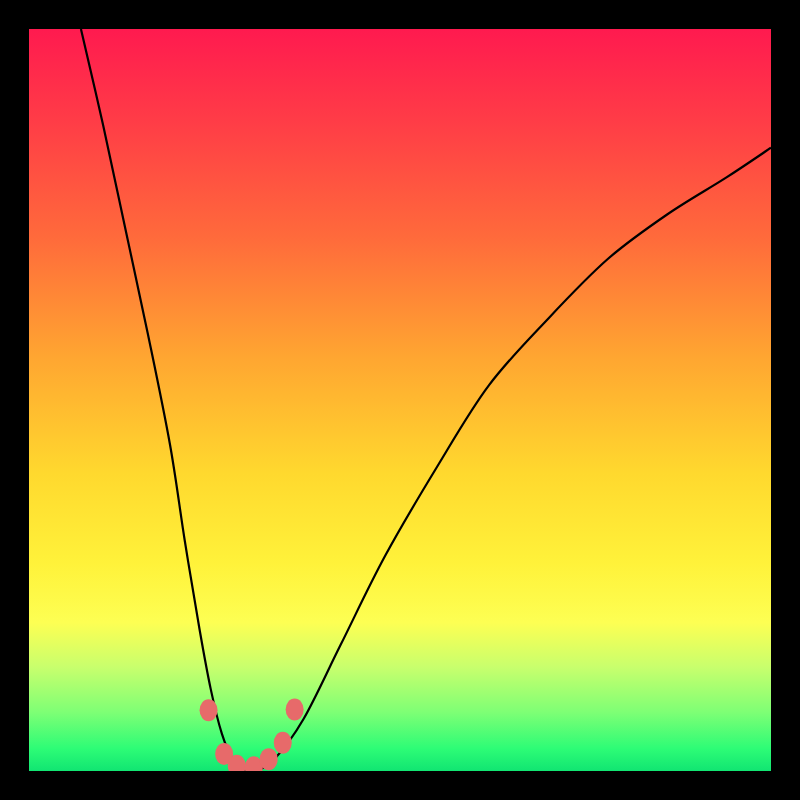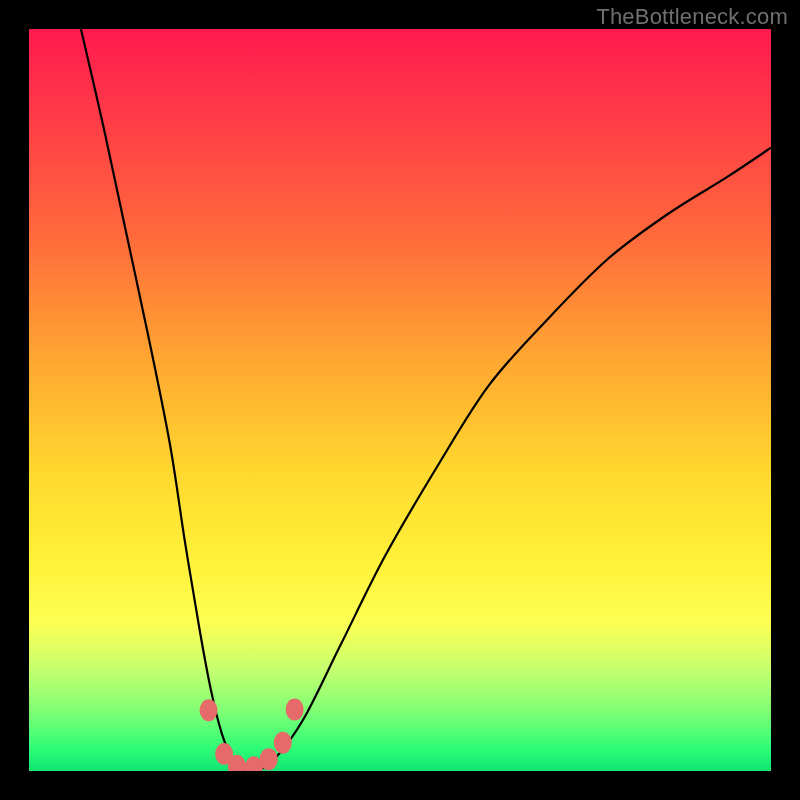--- a/index.html
+++ b/index.html
@@ -72,14 +72,13 @@
           <ellipse cx="179.564" cy="681.156" rx="9" ry="11" class="marker"></ellipse>
           <ellipse cx="195.14600000000002" cy="724.934" rx="9" ry="11" class="marker"></ellipse>
           <ellipse cx="207.76000000000002" cy="736.806" rx="9" ry="11" class="marker"></ellipse>
           <ellipse cx="224.826" cy="738.29" rx="9" ry="11" class="marker"></ellipse>
           <ellipse cx="239.66599999999997" cy="730.128" rx="9" ry="11" class="marker"></ellipse>
           <ellipse cx="253.764" cy="713.804" rx="9" ry="11" class="marker"></ellipse>
           <ellipse cx="265.63599999999997" cy="680.414" rx="9" ry="11" class="marker"></ellipse>
         </g>
     </svg>
   </div>
-  <div class="watermark">TheBottleneck.com</div>
 </div>
 
 </body></html>

